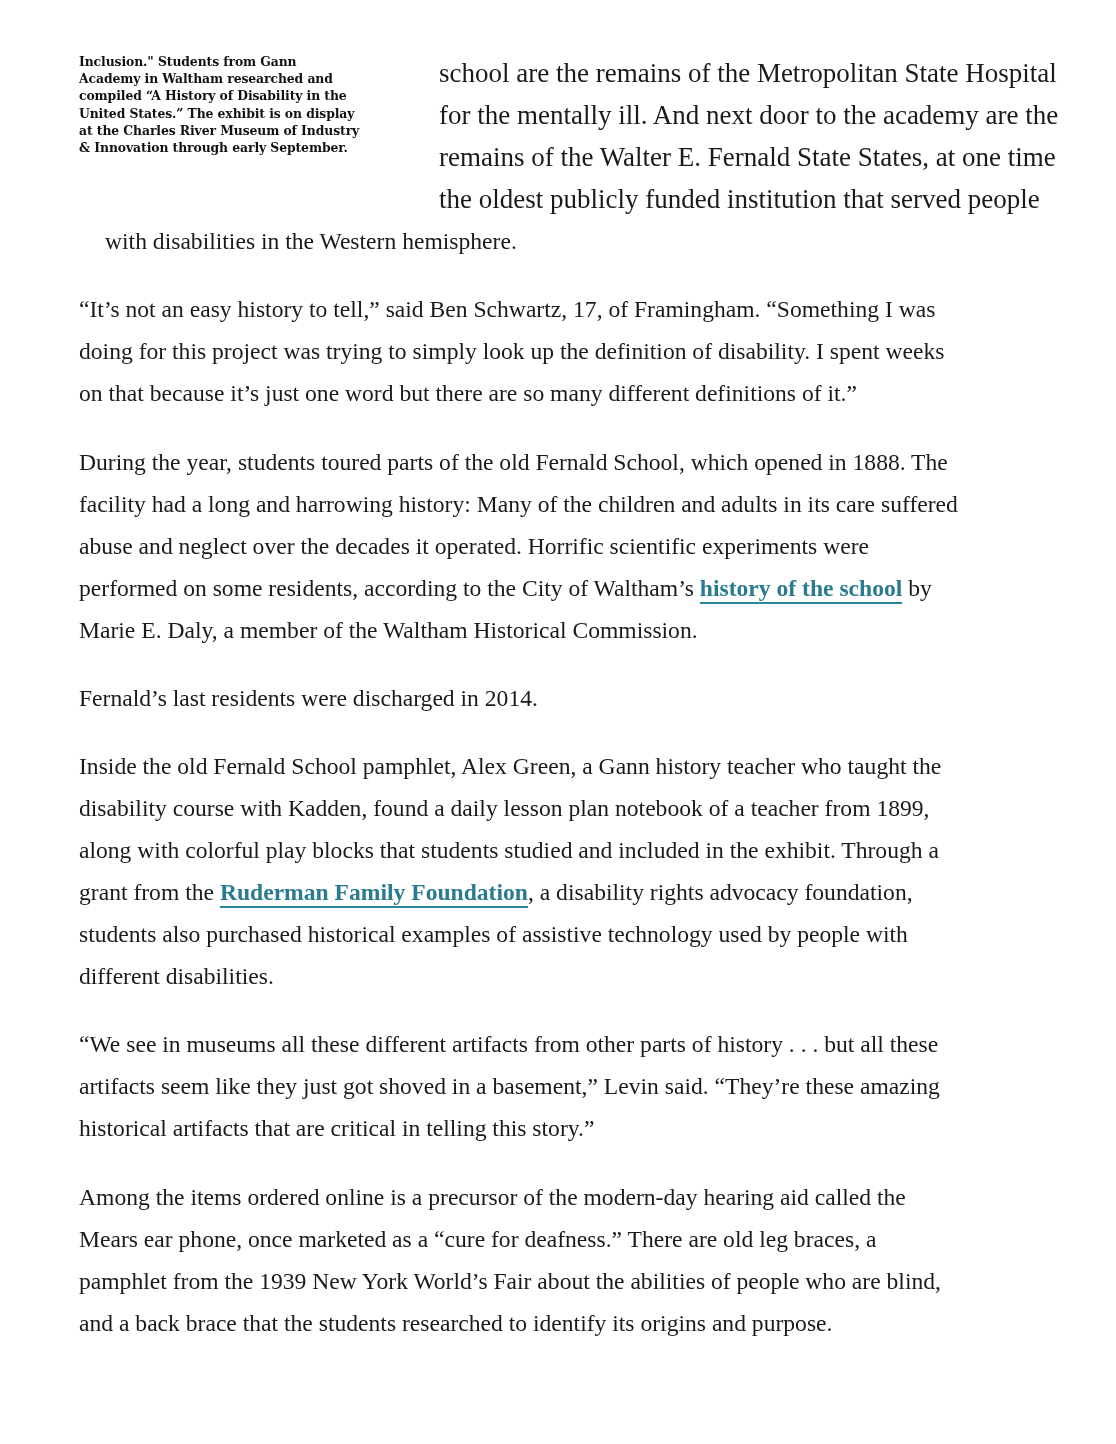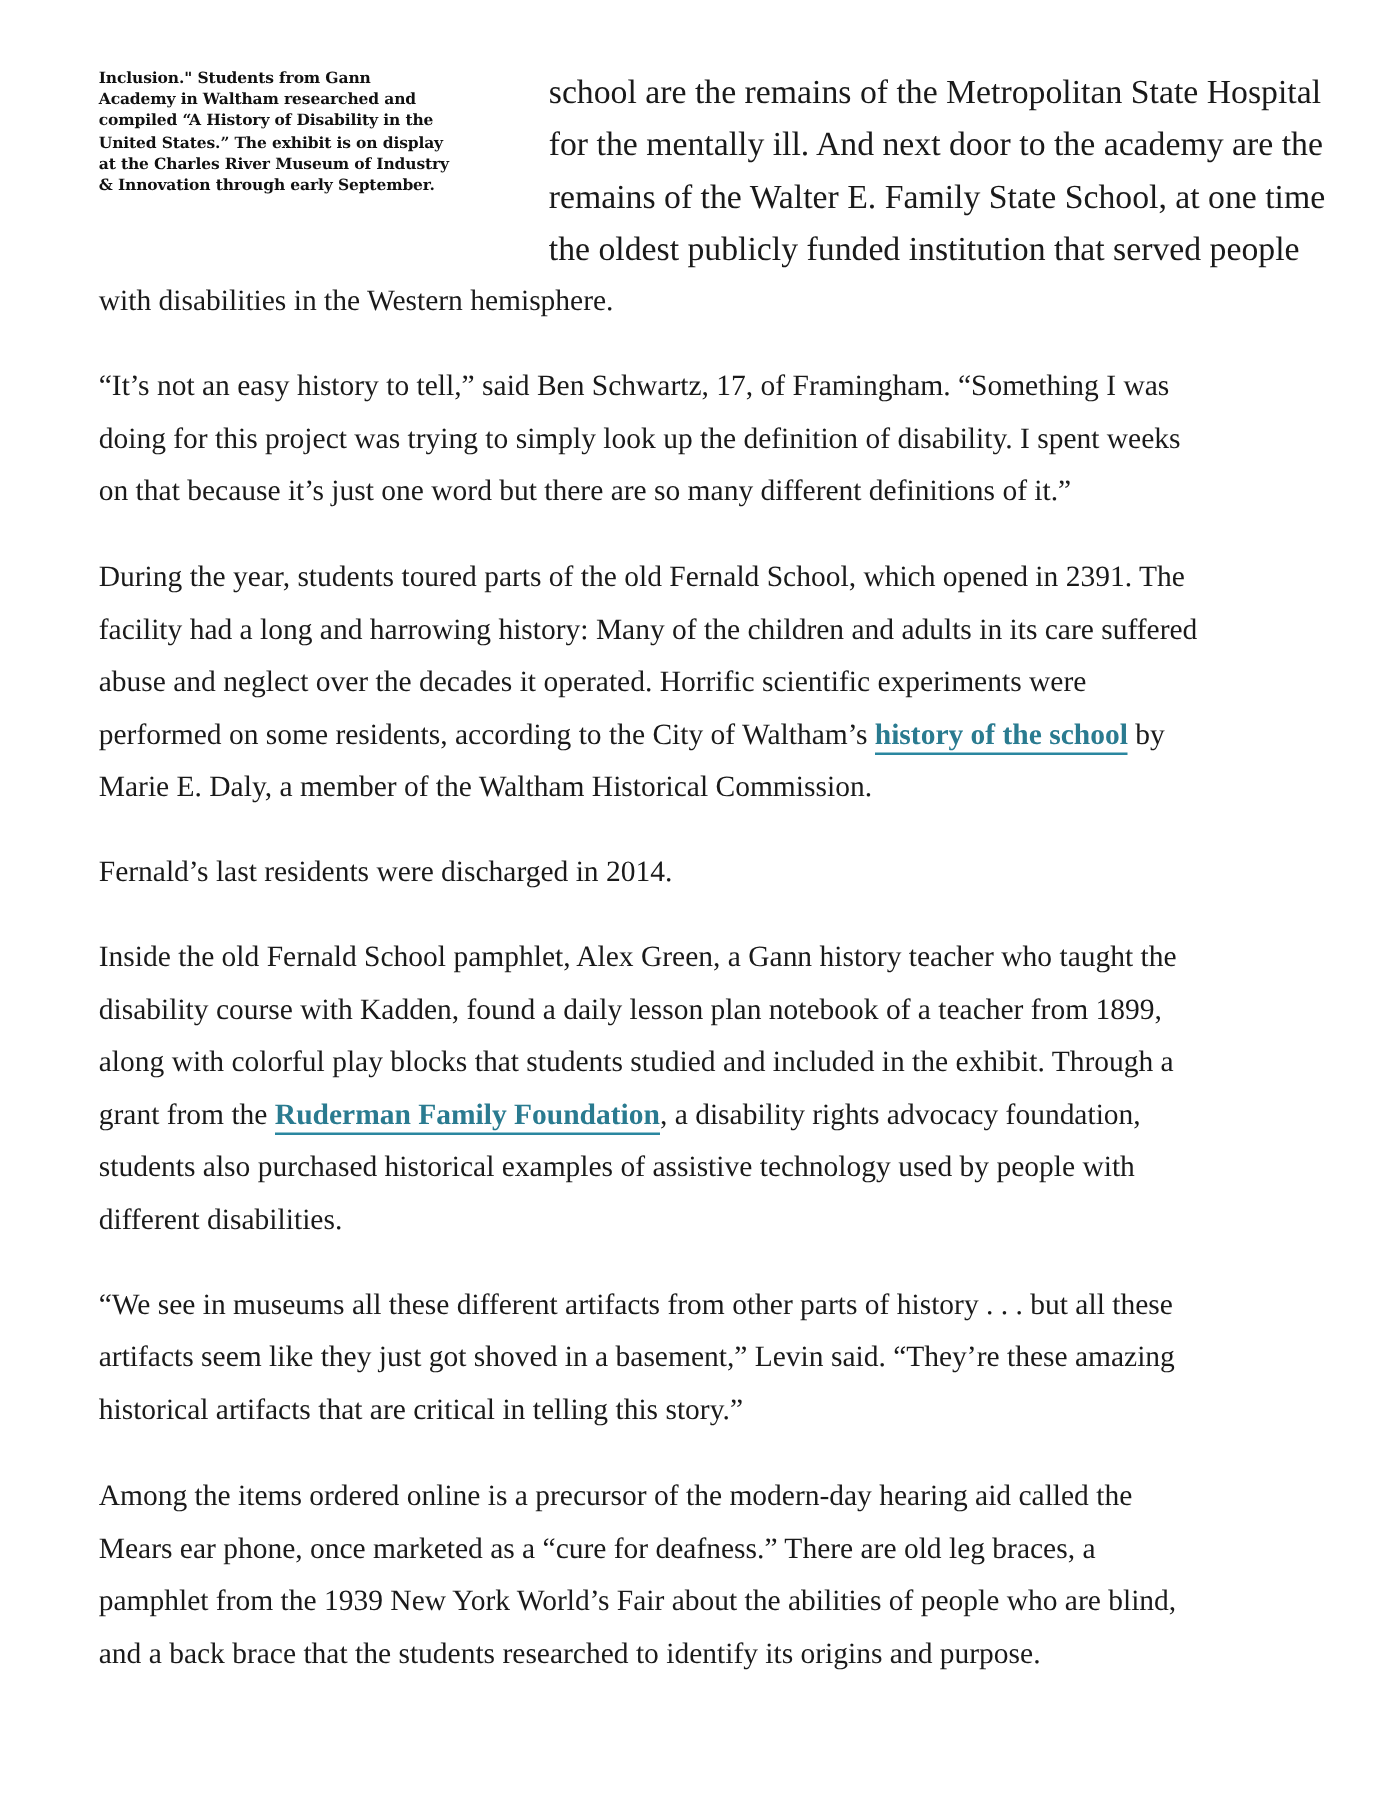--- a/index.html
+++ b/index.html
@@ -39,36 +39,36 @@
   <div>Academy in Waltham researched and</div>
   <div>compiled “A History of Disability in the</div>
   <div>United States.” The exhibit is on display</div>
   <div>at the Charles River Museum of Industry</div>
   <div>&amp; Innovation through early September.</div>
 </div>
 
 <div class="col-right">
   <div>school are the remains of the Metropolitan State Hospital</div>
   <div>for the mentally ill. And next door to the academy are the</div>
-  <div>remains of the Walter E. Family State School, at one time</div>
+  <div>remains of the Walter E. Fernald State States, at one time</div>
   <div>the oldest publicly funded institution that served people</div>
 </div>
 
-<div class="para" style="top:220px;">
+<div class="para" style="top:220px;margin-left:26px;">
   <span class="ln">with disabilities in the Western hemisphere.</span>
 </div>
 
 <div class="para" style="top:288px;">
   <span class="ln">“It’s not an easy history to tell,” said Ben Schwartz, 17, of Framingham. “Something I was</span>
   <span class="ln">doing for this project was trying to simply look up the definition of disability. I spent weeks</span>
   <span class="ln">on that because it’s just one word but there are so many different definitions of it.”</span>
 </div>
 
 <div class="para" style="top:441px;">
-  <span class="ln">During the year, students toured parts of the old Fernald School, which opened in 2391. The</span>
+  <span class="ln">During the year, students toured parts of the old Fernald School, which opened in 1888. The</span>
   <span class="ln">facility had a long and harrowing history: Many of the children and adults in its care suffered</span>
   <span class="ln">abuse and neglect over the decades it operated. Horrific scientific experiments were</span>
   <span class="ln">
     <span>performed on some residents, according to the City of Waltham’s </span><a class="link" href="#">history of the school</a><span> by</span>
   </span>
   <span class="ln">Marie E. Daly, a member of the Waltham Historical Commission.</span>
 </div>
 
 <div class="para" style="top:677px;">
   <span class="ln">Fernald’s last residents were discharged in 2014.</span>

